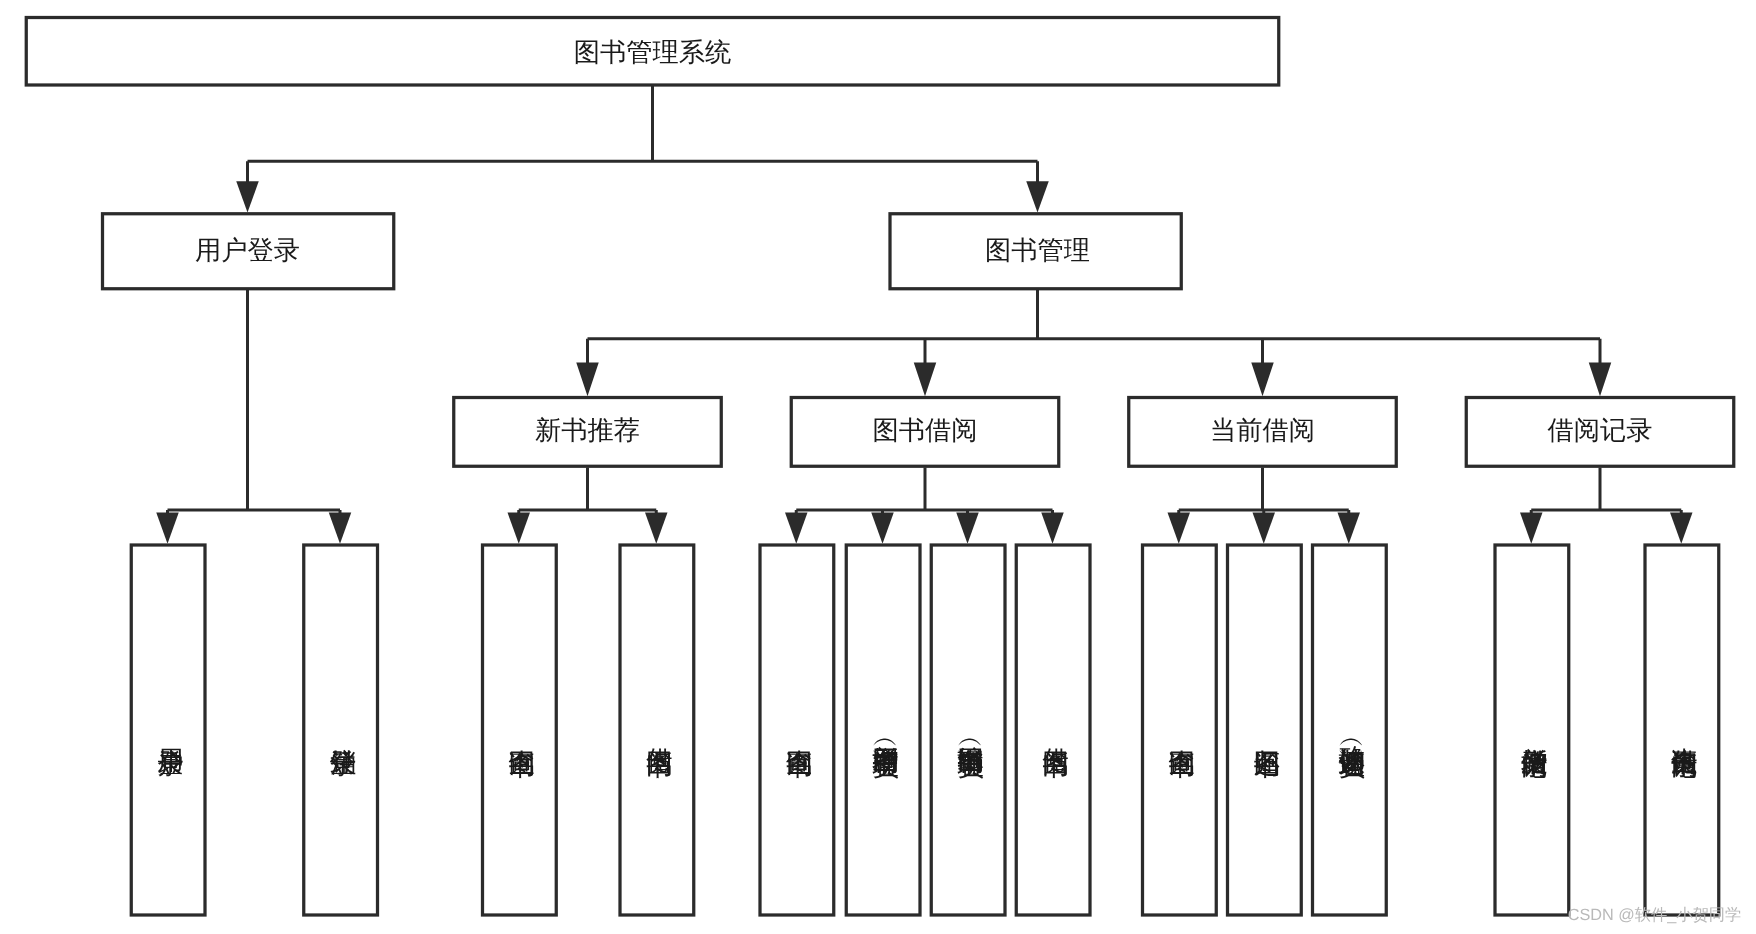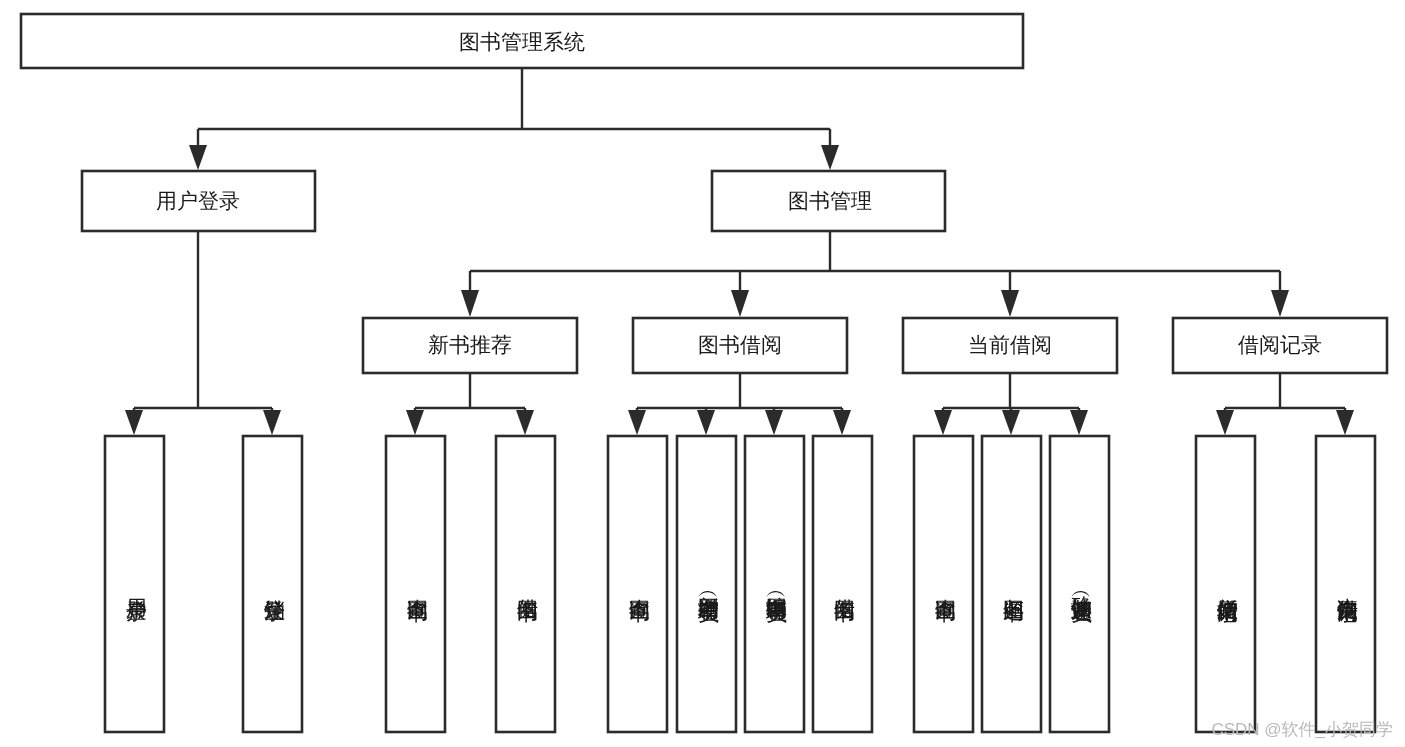--- a/index.html
+++ b/index.html
@@ -53,21 +53,21 @@
   }
   .arrow-head {
     fill: #2b2b2b;
     stroke: none;
   }
   .watermark {
     position: absolute;
     right: 12px;
     bottom: 6px;
     font-family: "Liberation Sans", "DejaVu Sans", sans-serif;
-    font-size: 17px;
+    font-size: 13px;
     color: #b9b9b9;
     white-space: nowrap;
     pointer-events: none;
   }
 </style>
 </head>
 <body>
 
 <div id="diagram-root">
   <svg class="diagram" viewBox="0 0 1405 747">

